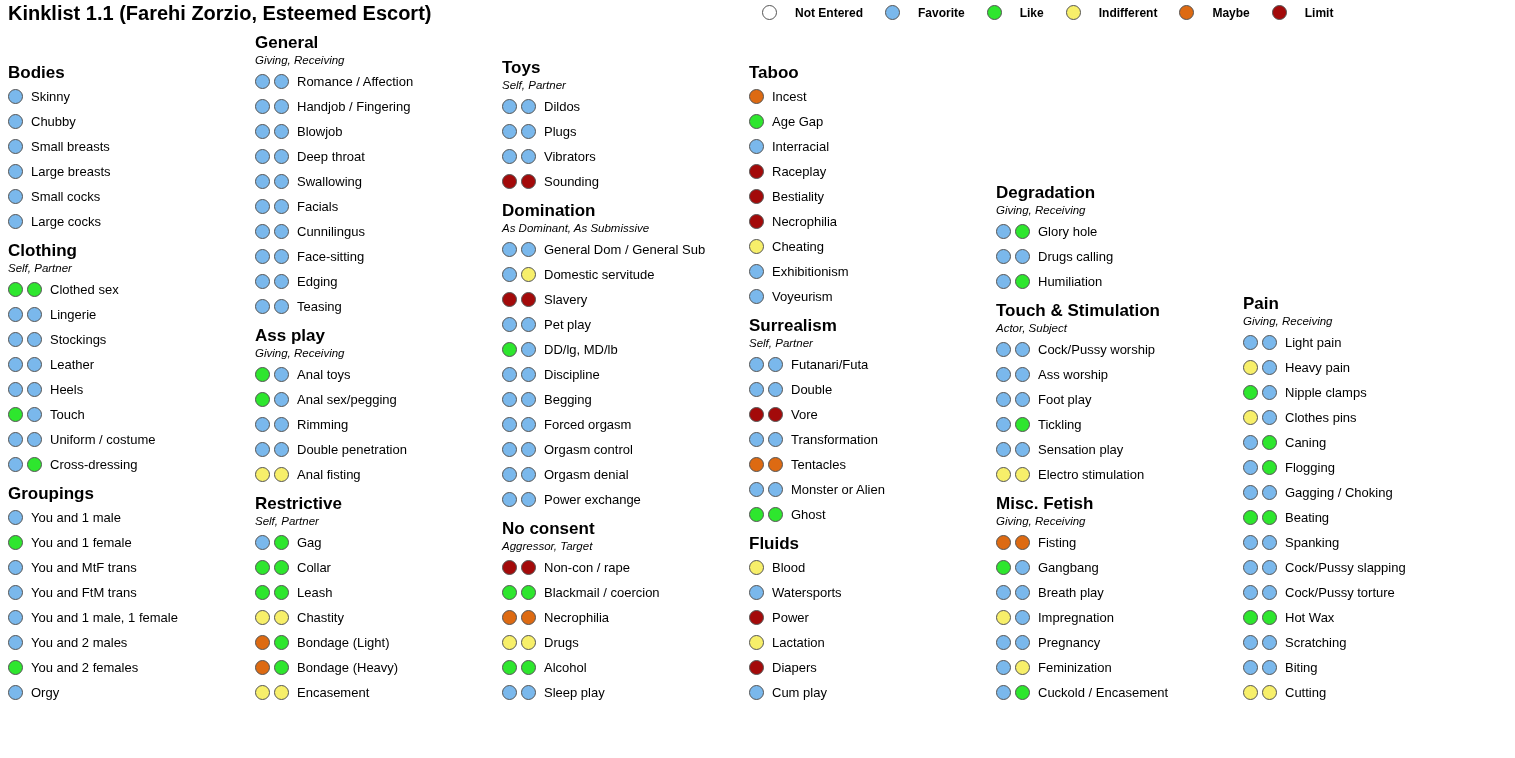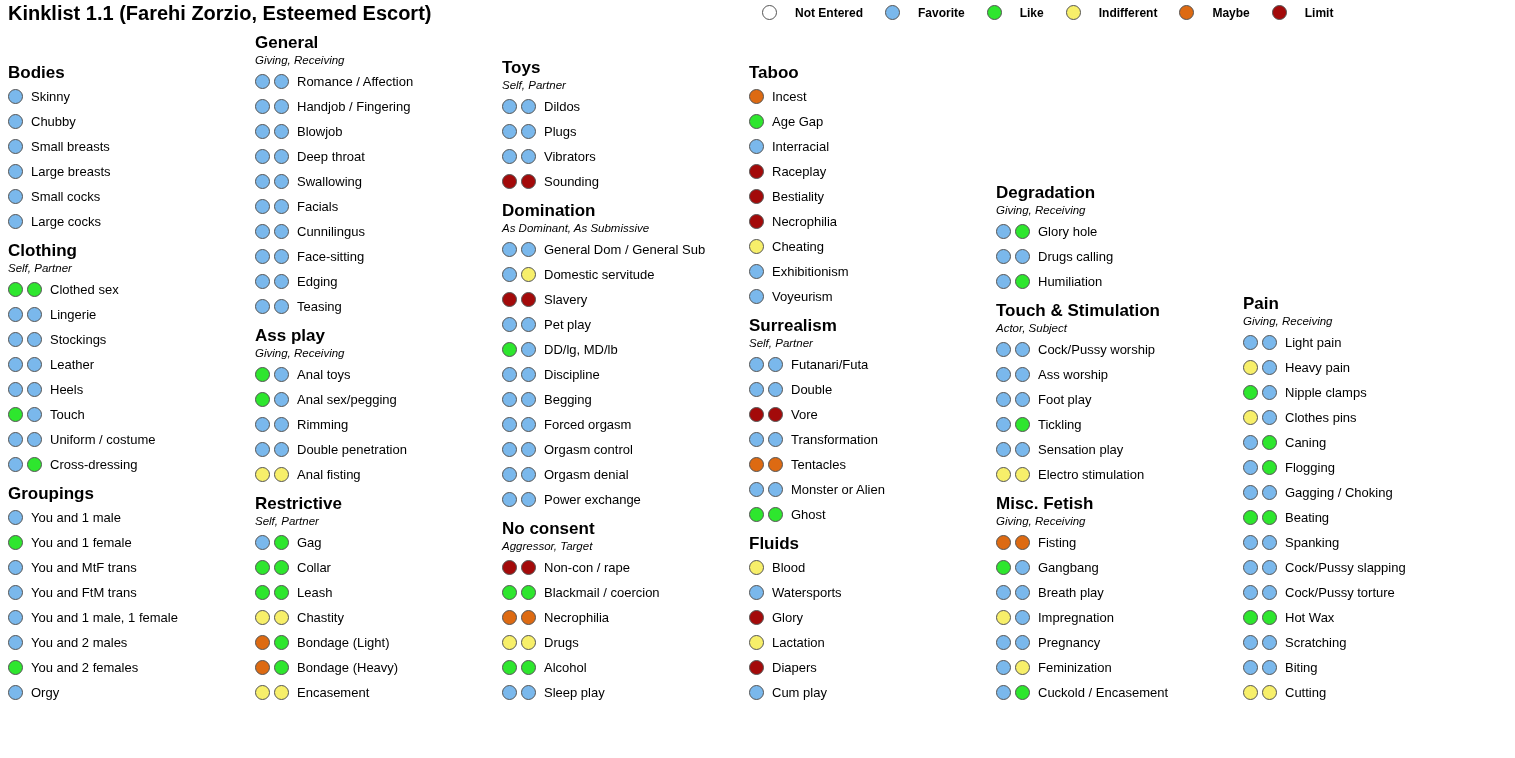--- a/index.html
+++ b/index.html
@@ -747,21 +747,21 @@
         <div class="row one-dot">
           <div class="dots">
             <span class="dot c-fav"></span>
           </div>
           <span class="label">Watersports</span>
         </div>
         <div class="row one-dot">
           <div class="dots">
             <span class="dot c-lim"></span>
           </div>
-          <span class="label">Glory</span>
+          <span class="label">Power</span>
         </div>
         <div class="row one-dot">
           <div class="dots">
             <span class="dot c-ind"></span>
           </div>
           <span class="label">Lactation</span>
         </div>
         <div class="row one-dot">
           <div class="dots">
             <span class="dot c-lim"></span>

